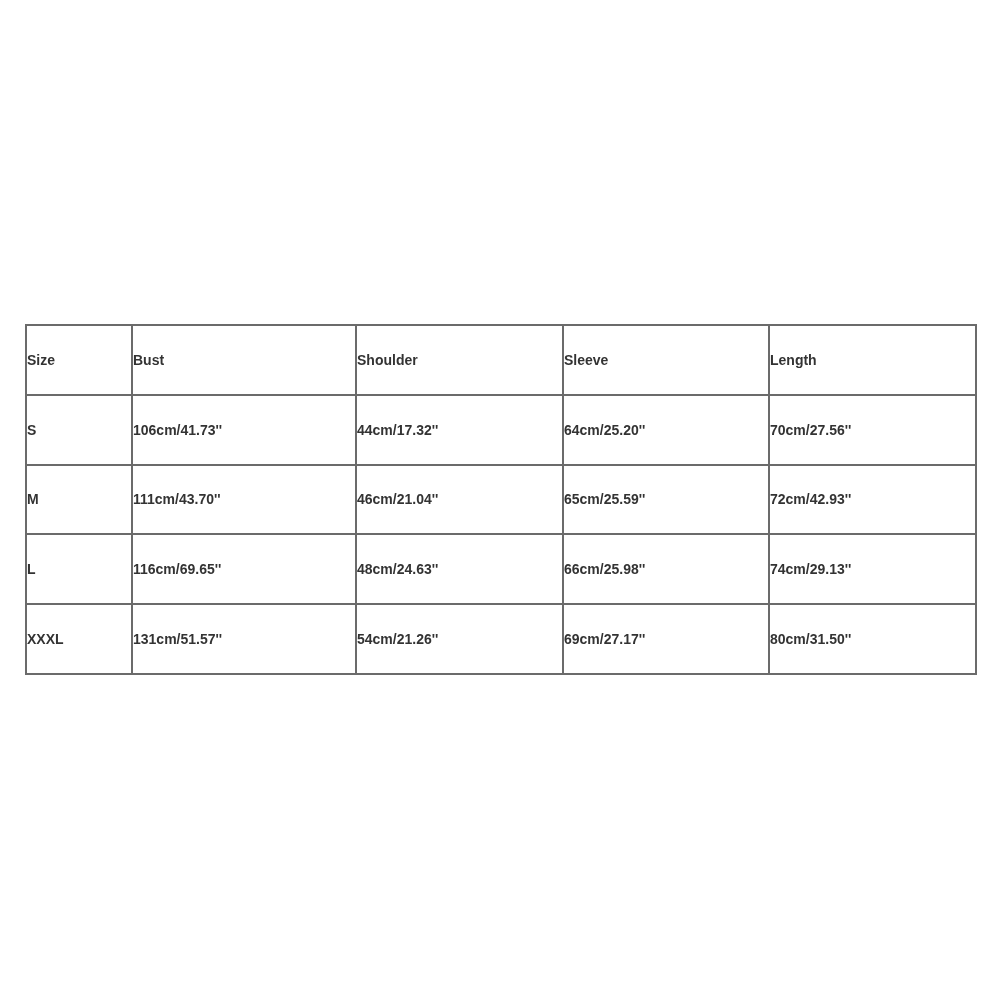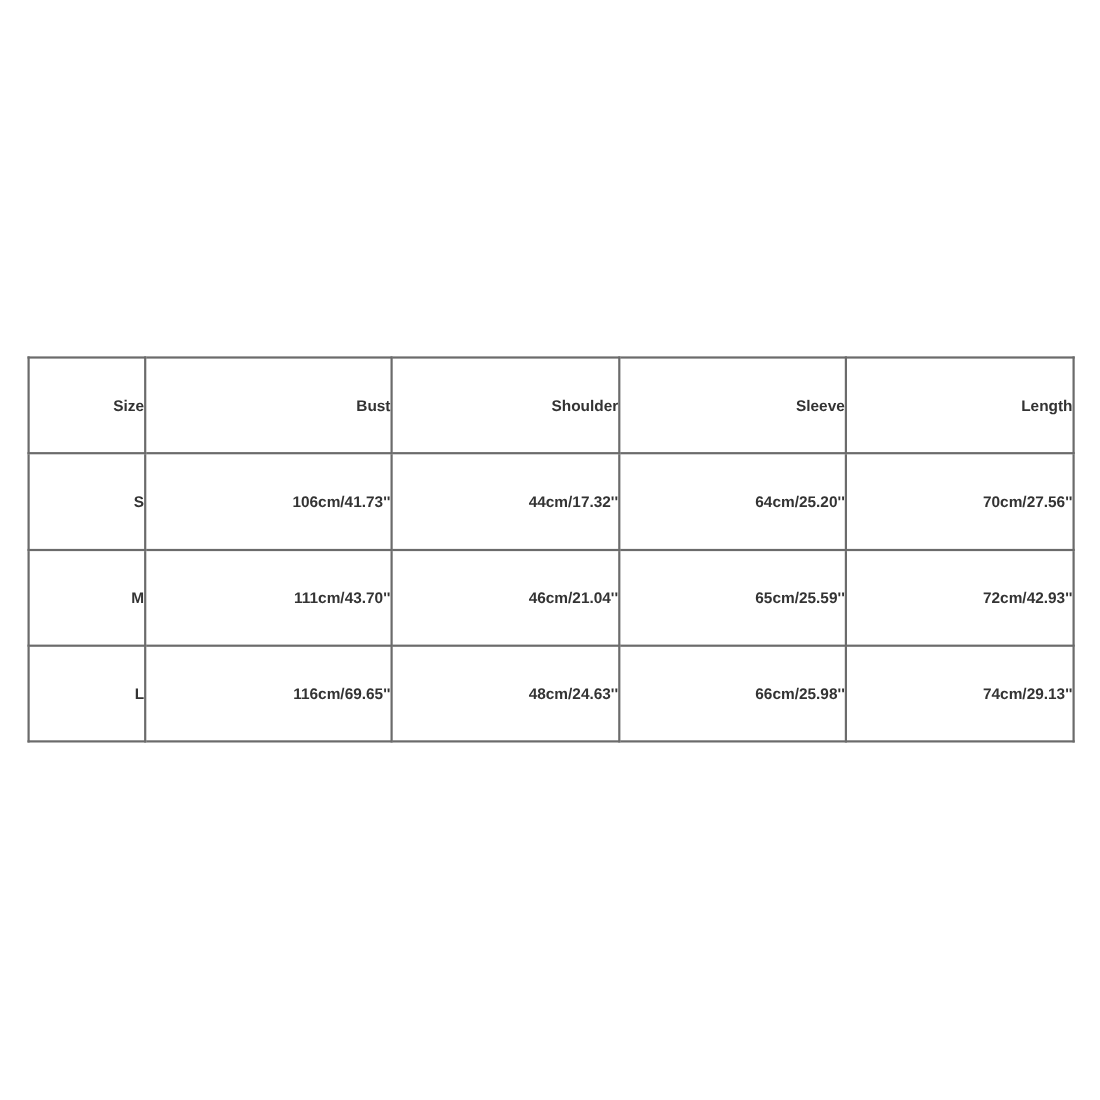--- a/index.html
+++ b/index.html
@@ -24,21 +24,21 @@
       height: 351px;
       border-collapse: collapse;
       table-layout: fixed;
       font-family: "Liberation Sans", sans-serif;
       font-weight: bold;
       font-size: 14px;
       color: #333333;
     }
     table.size-chart td {
       border: 2px solid #6b6b6b;
-      text-align: right;
+      text-align: left;
       vertical-align: middle;
       height: 46px;
       padding: 0;
       white-space: nowrap;
     }
     col.c-size { width: 106px; }
     col.c-bust { width: 224px; }
     col.c-shoulder { width: 207px; }
     col.c-sleeve { width: 206px; }
     col.c-length { width: 207px; }
@@ -77,15 +77,22 @@
         <td>65cm/25.59''</td>
         <td>72cm/42.93''</td>
       </tr>
       <tr>
         <td>L</td>
         <td>116cm/69.65''</td>
         <td>48cm/24.63''</td>
         <td>66cm/25.98''</td>
         <td>74cm/29.13''</td>
       </tr>
+      <tr>
+        <td>XXXL</td>
+        <td>131cm/51.57''</td>
+        <td>54cm/21.26''</td>
+        <td>69cm/27.17''</td>
+        <td>80cm/31.50''</td>
+      </tr>
     </tbody>
   </table>
 </div>
 
 </body></html>

